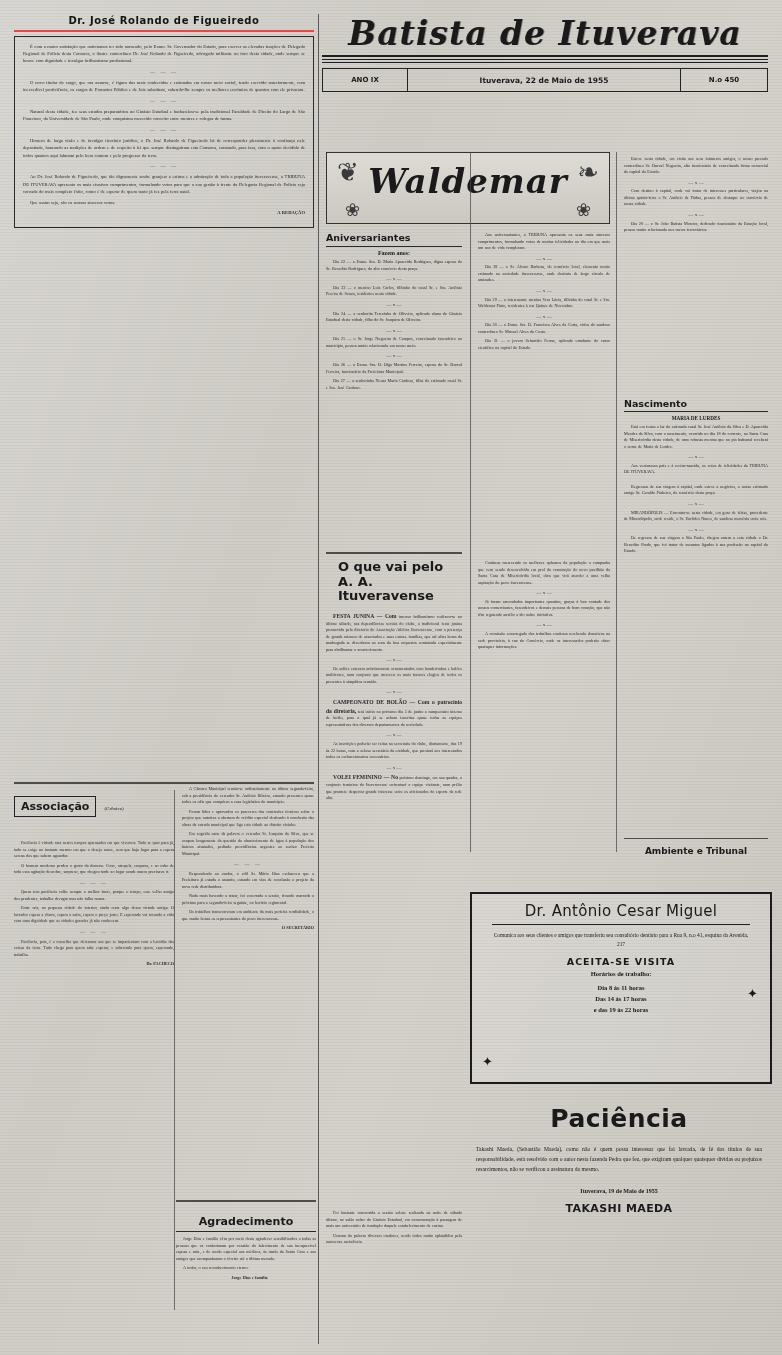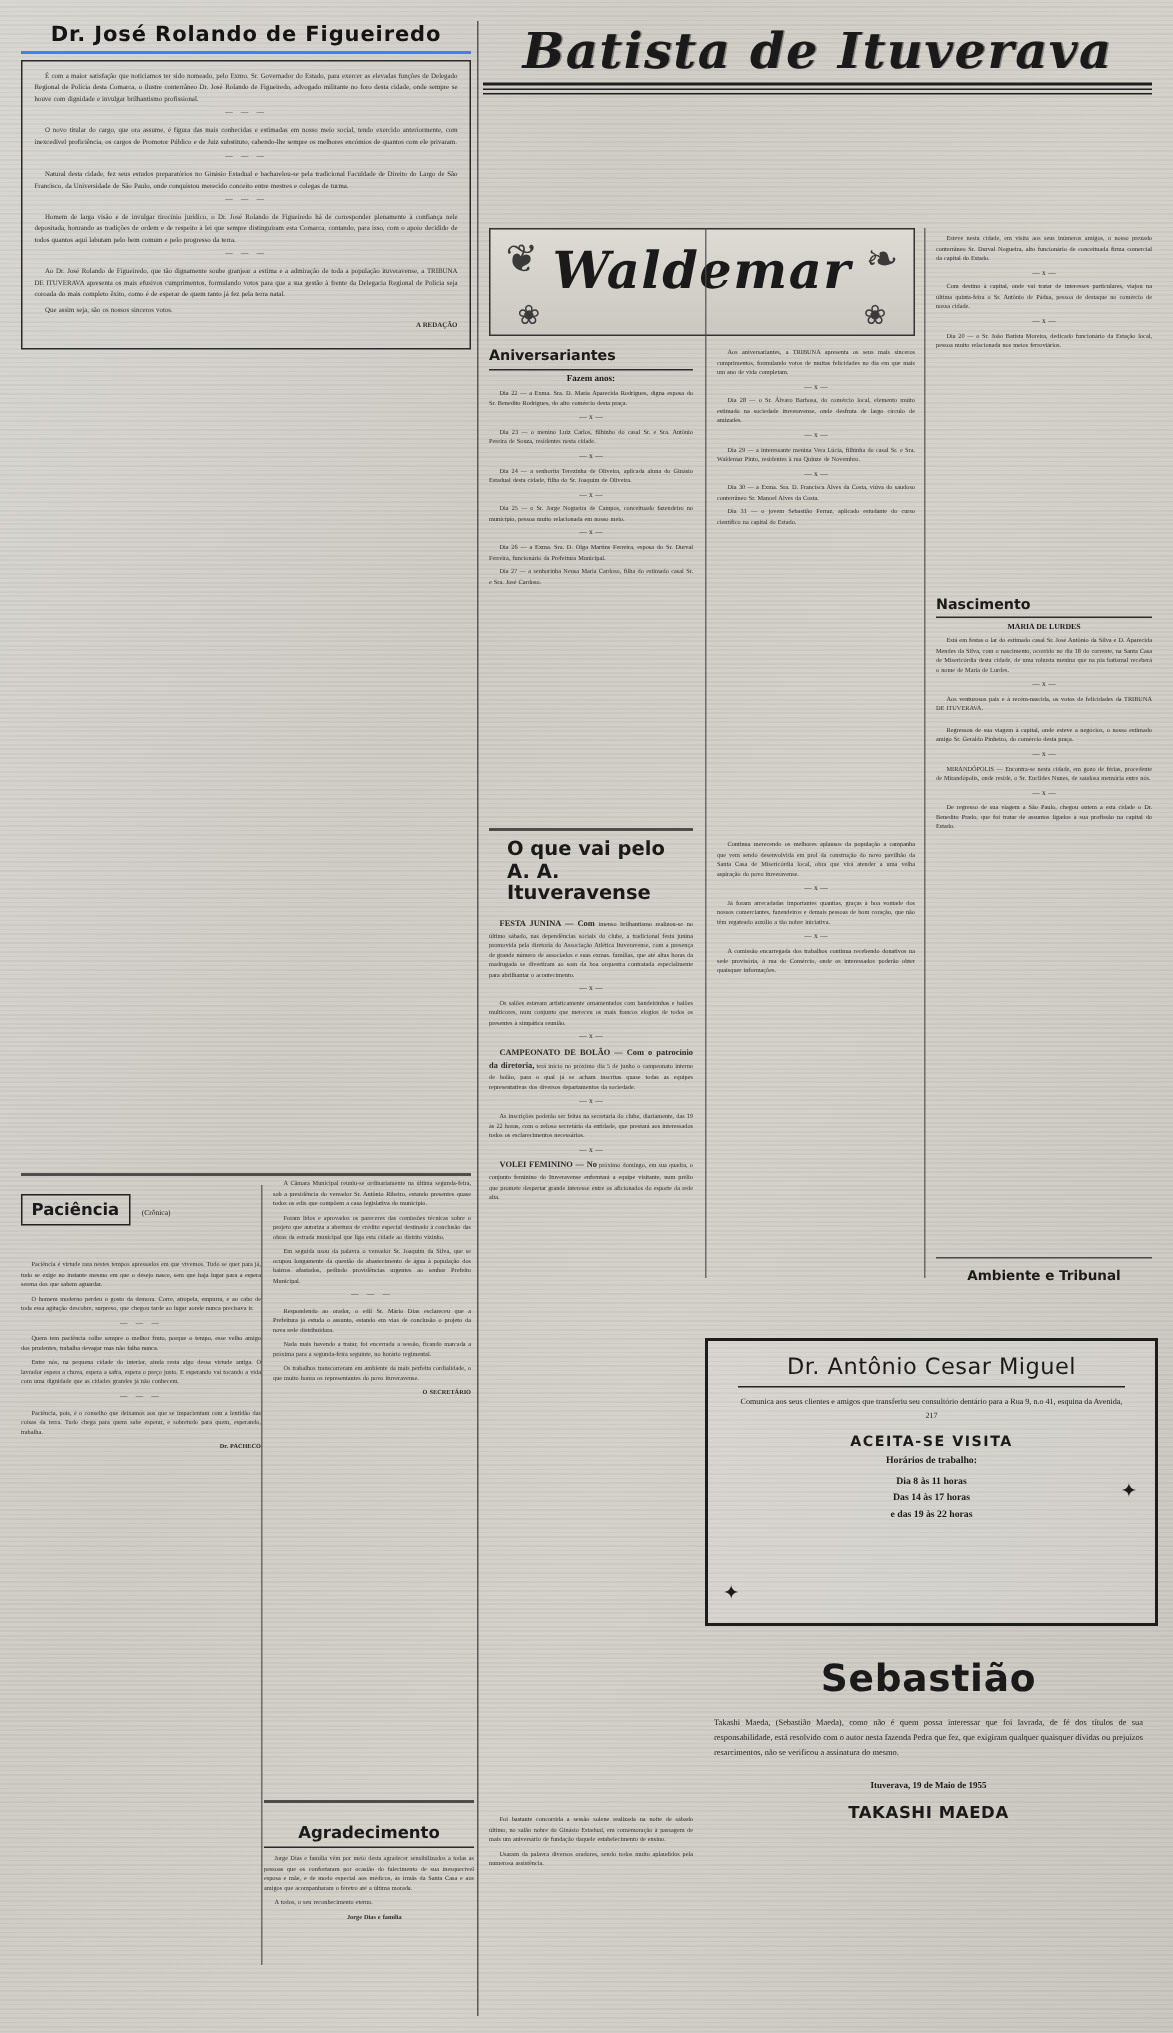--- a/index.html
+++ b/index.html
@@ -37,22 +37,22 @@
     word-spacing:.3px;
     -webkit-font-smoothing:none;
   }
   .body-txt p{margin:0 0 3px 0;text-indent:7px;}
   .tiny{font-size:4.2px;line-height:1.55;}
   .rule{background:#2a2a2a;height:1px;width:100%;}
 
   
   #lead-article{left:14px;top:16px;width:300px;}
   #lead-article .title{
-    font-size:14px;text-align:center;padding-bottom:3px;
-    border-bottom:2px solid #3b82f6;
+    font-size:10px;text-align:center;padding-bottom:3px;
+    border-bottom:2px solid #ef4444;
     font-family:"DejaVu Sans", sans-serif;font-weight:bold;
     letter-spacing:.6px;
   }
   .boxed{border:1px solid #2b2b2b;padding:6px 8px 8px 8px;}
   .sep-dots{text-align:center;font-size:5px;letter-spacing:2px;margin:2px 0 3px;color:#333;}
 
   
   #paciencia{left:14px;top:796px;width:160px;}
   #paciencia .ttl{
     border:1px solid #222;padding:3px 6px;font-size:11px;
@@ -169,21 +169,21 @@
         <p>Ao Dr. José Rolando de Figueiredo, que tão dignamente soube granjear a estima e a admiração de toda a população ituveravense, a TRIBUNA DE ITUVERAVA apresenta os mais efusivos cumprimentos, formulando votos para que a sua gestão à frente da Delegacia Regional de Polícia seja coroada do mais completo êxito, como é de esperar de quem tanto já fez pela terra natal.</p>
         <p>Que assim seja, são os nossos sinceros votos.</p>
         <p style="text-align:right;font-weight:bold;">A REDAÇÃO</p>
       </div>
     </div>
   </div>
 
   <div class="hrule" style="left:14px;top:782px;width:300px;height:2px;background:#222;"></div>
 
   <div class="blk" id="paciencia">
-    <span class="ttl">Paciência</span>
+    <span class="ttl">Associação</span>
     <span style="font-size:5px;margin-left:4px;">(Crônica)</span>
   </div>
   <div class="blk" id="paciencia-body">
     <div class="body-txt tiny">
       <p>Paciência é virtude rara nestes tempos apressados em que vivemos. Tudo se quer para já, tudo se exige no instante mesmo em que o desejo nasce, sem que haja lugar para a espera serena dos que sabem aguardar.</p>
       <p>O homem moderno perdeu o gosto da demora. Corre, atropela, empurra, e ao cabo de toda essa agitação descobre, surpreso, que chegou tarde ao lugar aonde nunca precisava ir.</p>
       <div class="sep-dots">— — —</div>
       <p>Quem tem paciência colhe sempre o melhor fruto, porque o tempo, esse velho amigo dos prudentes, trabalha devagar mas não falha nunca.</p>
       <p>Entre nós, na pequena cidade do interior, ainda resta algo dessa virtude antiga. O lavrador espera a chuva, espera a safra, espera o preço justo. E esperando vai tocando a vida com uma dignidade que as cidades grandes já não conhecem.</p>
       <div class="sep-dots">— — —</div>
@@ -218,20 +218,25 @@
   </div>
 
   <div class="vrule" style="left:318px;top:14px;height:1330px;background:#333;"></div>
 
   <div class="blk" id="masthead">
     <div class="masthead-name">Batista de Ituverava</div>
     <div class="masthead-rules">
       <div style="height:2px;"></div>
       <div style="height:1px;"></div>
       <div style="height:1px;"></div>
+    </div>
+    <div id="mast-info">
+      <div class="cell c1">ANO IX</div>
+      <div class="cell c2">Ituverava, 22 de Maio de 1955</div>
+      <div class="cell c3">N.o 450</div>
     </div>
   </div>
 
   <div class="blk" id="sociais">
     <div class="flourish" style="left:10px;top:4px;">❦</div>
     <div class="flourish" style="right:10px;top:4px;">❧</div>
     <div class="flourish" style="left:18px;bottom:2px;font-size:18px;">❀</div>
     <div class="flourish" style="right:18px;bottom:2px;font-size:18px;">❀</div>
     <div class="word">Waldemar</div>
   </div>
@@ -347,19 +352,19 @@
     <div class="bigline">ACEITA-SE VISITA</div>
     <div class="midline">Horários de trabalho:</div>
     <div class="hours">
       <div>Dia 8 às 11 horas</div>
       <div>Das 14 às 17 horas</div>
       <div>e das 19 às 22 horas</div>
     </div>
   </div>
 
   <div class="blk" id="declaracao">
-    <div class="ttl">Sebastião</div>
+    <div class="ttl">Paciência</div>
     <div class="bdy">Takashi Maeda, (Sebastião Maeda), como não é quem possa interessar que foi lavrada, de fé dos títulos de sua responsabilidade, está resolvido com o autor nesta fazenda Pedra que fez, que exigiram qualquer quaisquer dívidas ou prejuízos resarcimentos, não se verificou a assinatura do mesmo.</div>
     <div class="date">Ituverava, 19 de Maio de 1955</div>
     <div class="sign">TAKASHI MAEDA</div>
   </div>
 
 </div>
 
 </body></html>

